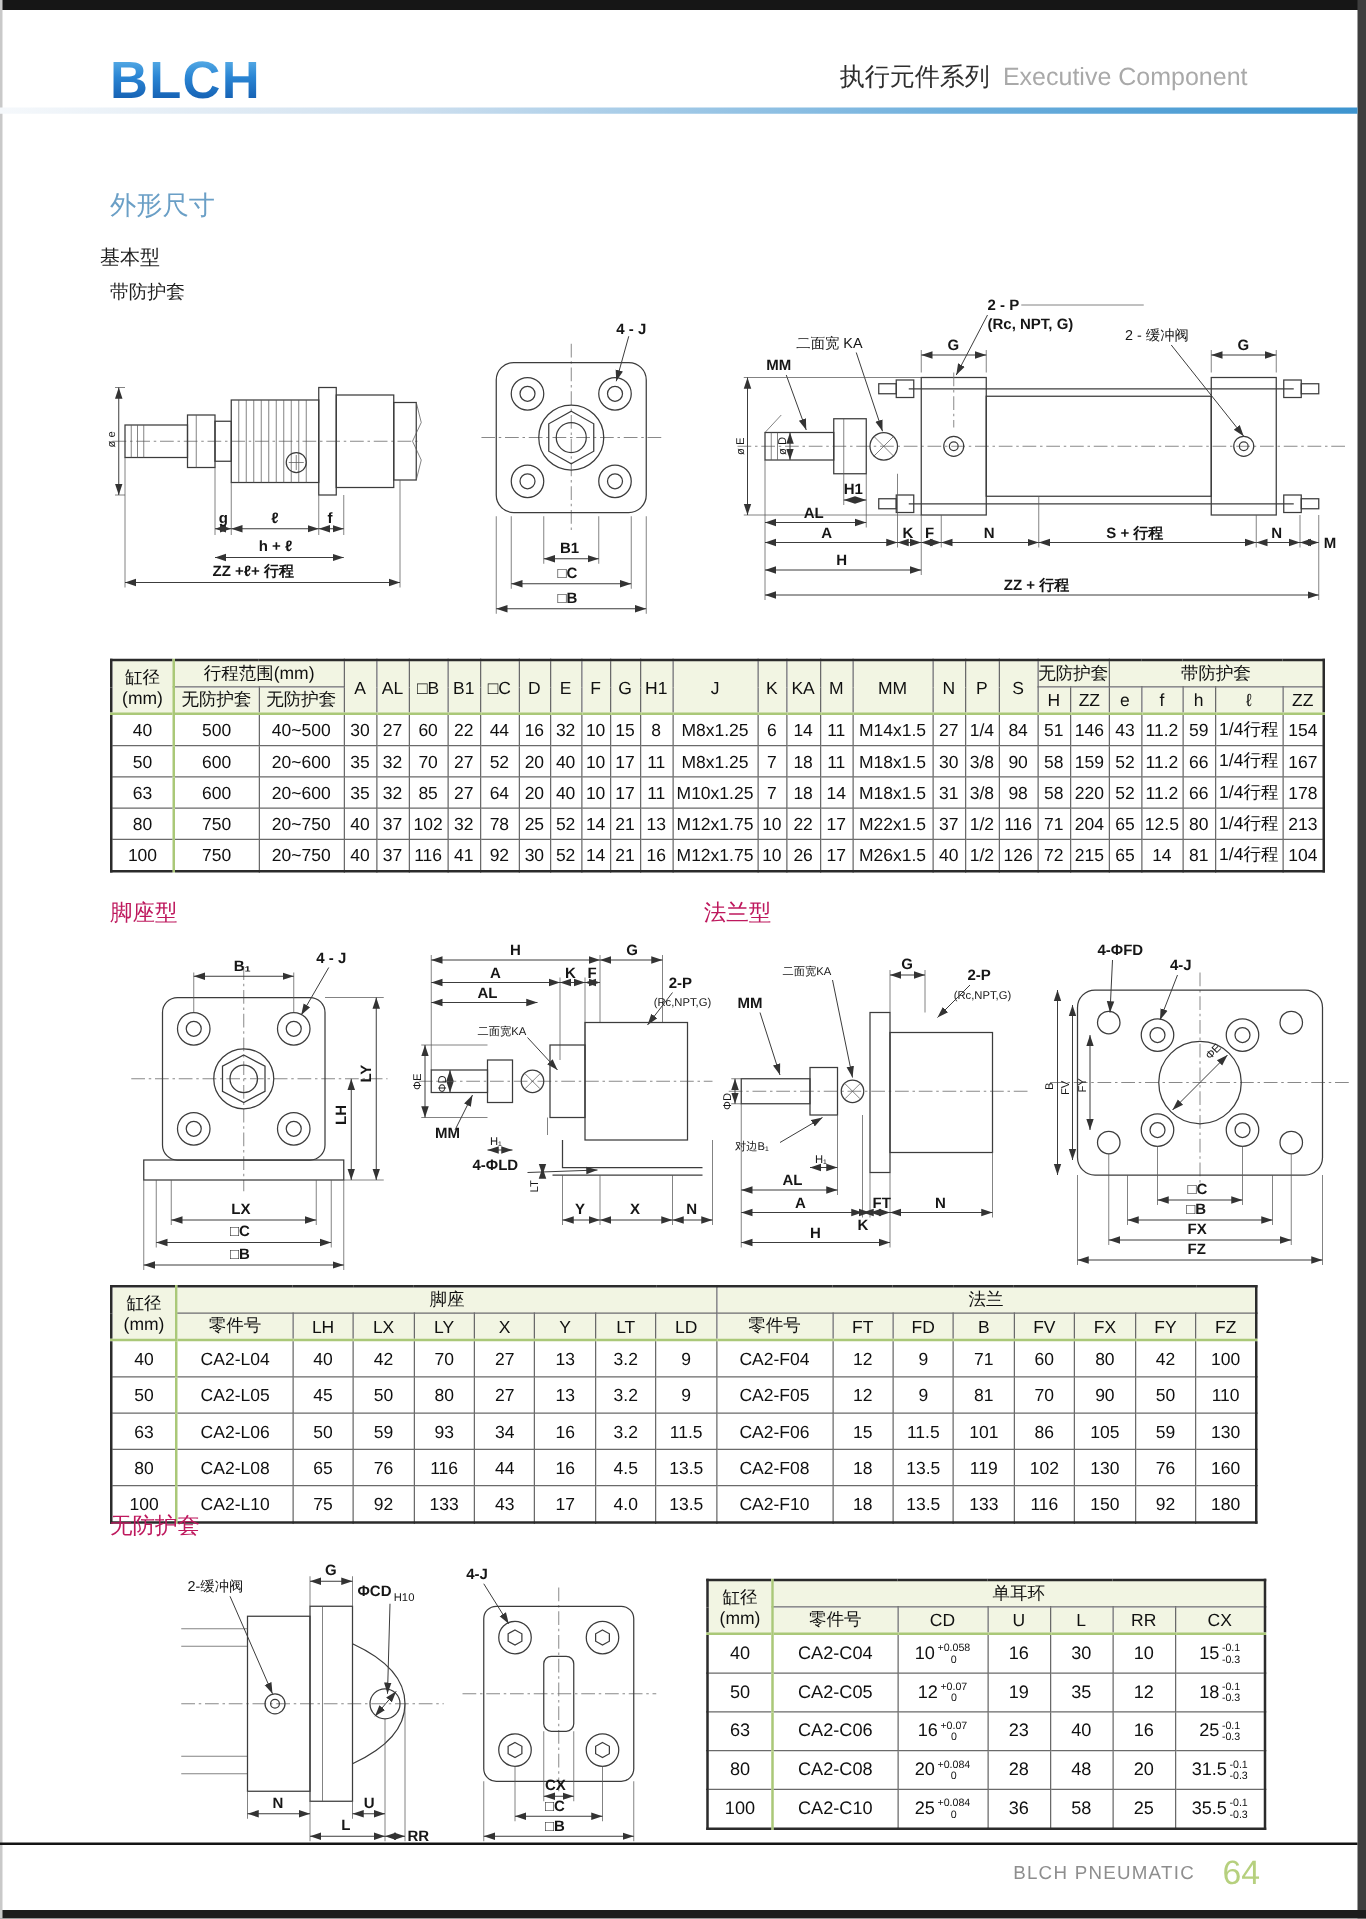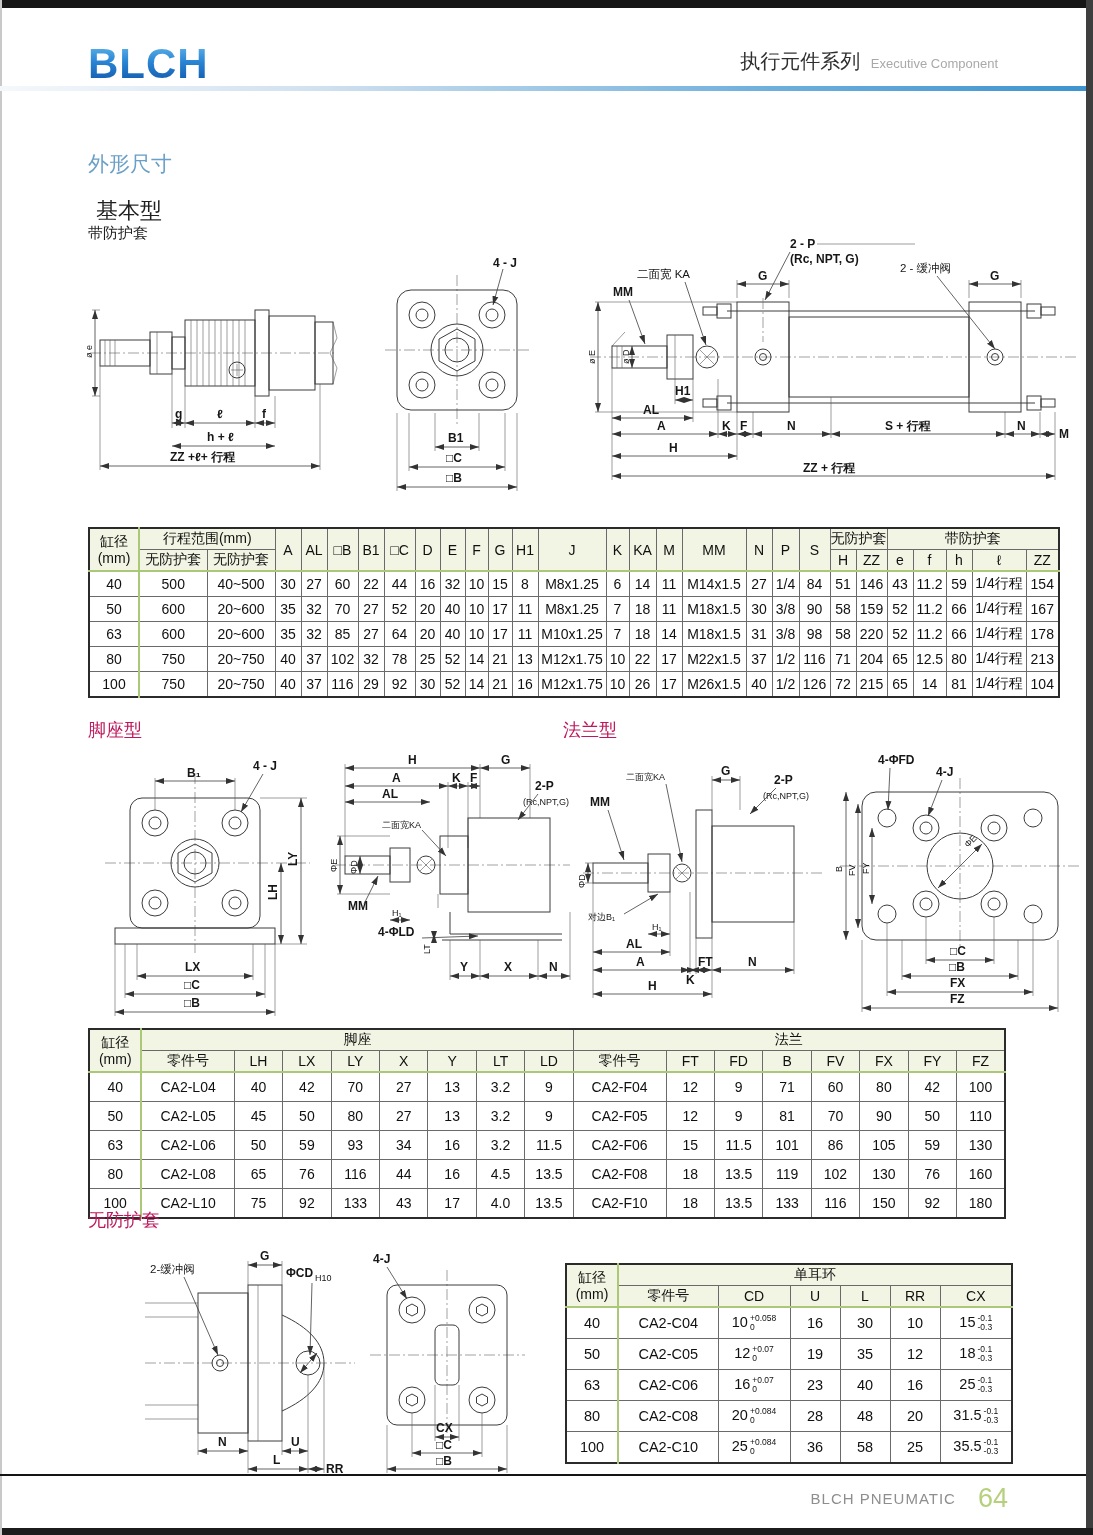--- a/index.html
+++ b/index.html
@@ -8,39 +8,39 @@
   .edge-right{position:absolute;right:0;top:0;width:7px;height:100%;background:#3e3e3e;}
   .edge-bottom{position:absolute;left:0;bottom:0;width:100%;height:7px;background:#1c1c1c;}
   .edge-left{position:absolute;left:0;top:0;width:2px;height:100%;background:#c9c9c9;}
 
   
   .logo{position:absolute;left:88px;top:40px;font-size:42px;font-weight:700;letter-spacing:1px;
         background:linear-gradient(180deg,#6fc1ef 0%,#2a85d4 45%,#0b4fa3 100%);
         -webkit-background-clip:text;background-clip:text;color:transparent;font-style:normal;}
   .hdr-right{position:absolute;right:95px;top:48px;white-space:nowrap;}
   .hdr-cn{font-size:20px;color:#2f2f2f;}
-  .hdr-en{font-size:13px;color:#a9a9a9;margin-left:6px;}
+  .hdr-en{font-size:20px;color:#a9a9a9;margin-left:6px;}
   .blue-rule{position:absolute;left:0;top:86px;width:1086px;height:5px;
         background:linear-gradient(90deg,#f5f8fb 0%,#cfe0ef 30%,#6fb0dd 70%,#3d94cf 100%);}
 
   .sec-title{position:absolute;left:88px;top:150px;font-size:21px;color:#6a9fc6;}
-  .sub-title1{position:absolute;left:96px;top:196px;font-size:22px;color:#1f1f1f;}
+  .sub-title1{position:absolute;left:80px;top:196px;font-size:16px;color:#1f1f1f;}
   .sub-title2{position:absolute;left:88px;top:224px;font-size:15px;color:#1f1f1f;}
   .mount-title{position:absolute;font-size:18px;color:#be185d;}
 
   
   table.dim{border-collapse:collapse;table-layout:fixed;position:absolute;background:#fff;
         font-size:14px;text-align:center;color:#101010;border:2px solid #2b2b2b;}
   table.dim th,table.dim td{border:1px solid #6a6a6a;padding:1px 0;font-weight:normal;overflow:hidden;white-space:nowrap;}
   table.dim thead th{background:#f2f5e3;}
   table.dim tbody tr td{height:22px;}
   table.dim tbody tr:first-child td{border-top:2px solid #aac878;}
   table.dim th.gr,table.dim td:first-child{border-right:2px solid #aac878;}
   .pre{white-space:pre-line !important;line-height:1.15;}
-  .tol{display:inline-flex;flex-direction:column;font-size:8.5px;line-height:1.1;vertical-align:middle;margin-left:2px;text-align:left;}
+  .tol{display:inline-flex;flex-direction:column;font-size:8.5px;line-height:1.1;vertical-align:middle;margin-left:2px;text-align:center;}
   #t2 tbody tr td{height:26px;}
   #t3 tbody tr td{height:28px;font-size:14.5px;}
 
   
   .dwg{position:absolute;}
   .dwg line,.dwg path,.dwg rect,.dwg circle,.dwg polygon,.dwg polyline,.dwg ellipse{stroke:#3c3c3c;fill:none;stroke-width:1;}
   .dwg .dim{stroke-width:0.8;}
   .dwg .cl{stroke-dasharray:11 3 2 3;stroke-width:0.7;stroke:#787878;}
   .dwg .thin{stroke-width:0.6;stroke:#5a5a5a;}
   .dwg text{fill:#161616;font-size:11.5px;stroke:none;font-family:"Liberation Sans","DejaVu Sans",sans-serif;}
@@ -444,21 +444,21 @@
           <td>1/4行程</td>
           <td>213</td>
         </tr>
         <tr>
           <td>100</td>
           <td>750</td>
           <td>20~750</td>
           <td>40</td>
           <td>37</td>
           <td>116</td>
-          <td>29</td>
+          <td>41</td>
           <td>92</td>
           <td>30</td>
           <td>52</td>
           <td>14</td>
           <td>21</td>
           <td>16</td>
           <td>M12x1.75</td>
           <td>10</td>
           <td>26</td>
           <td>17</td>

